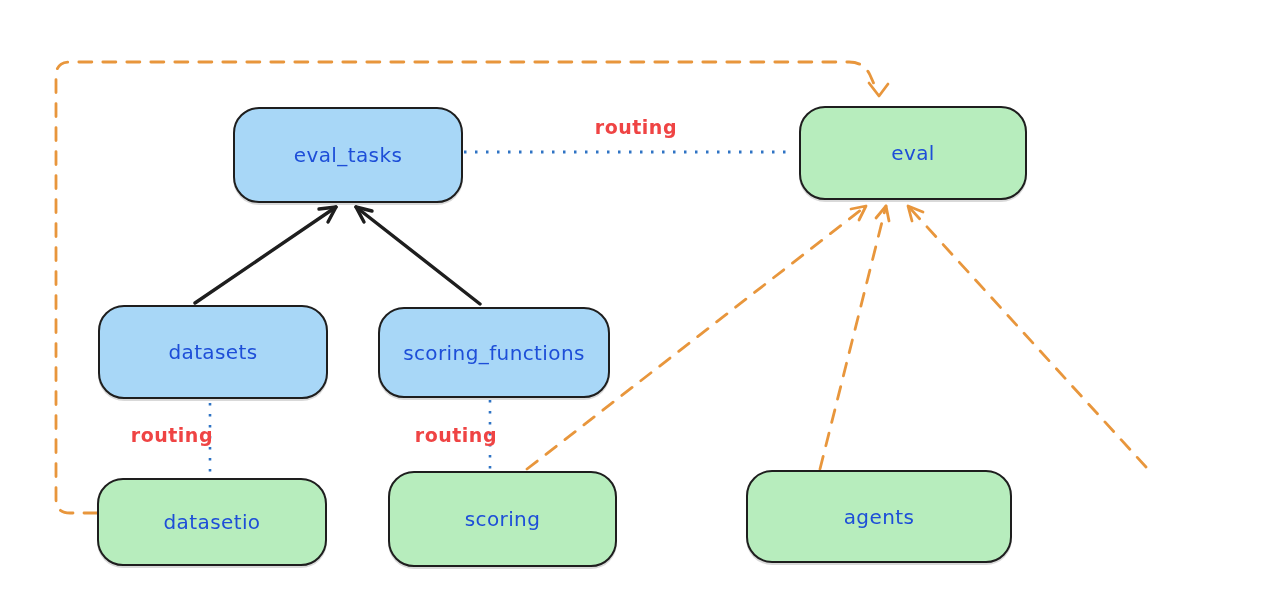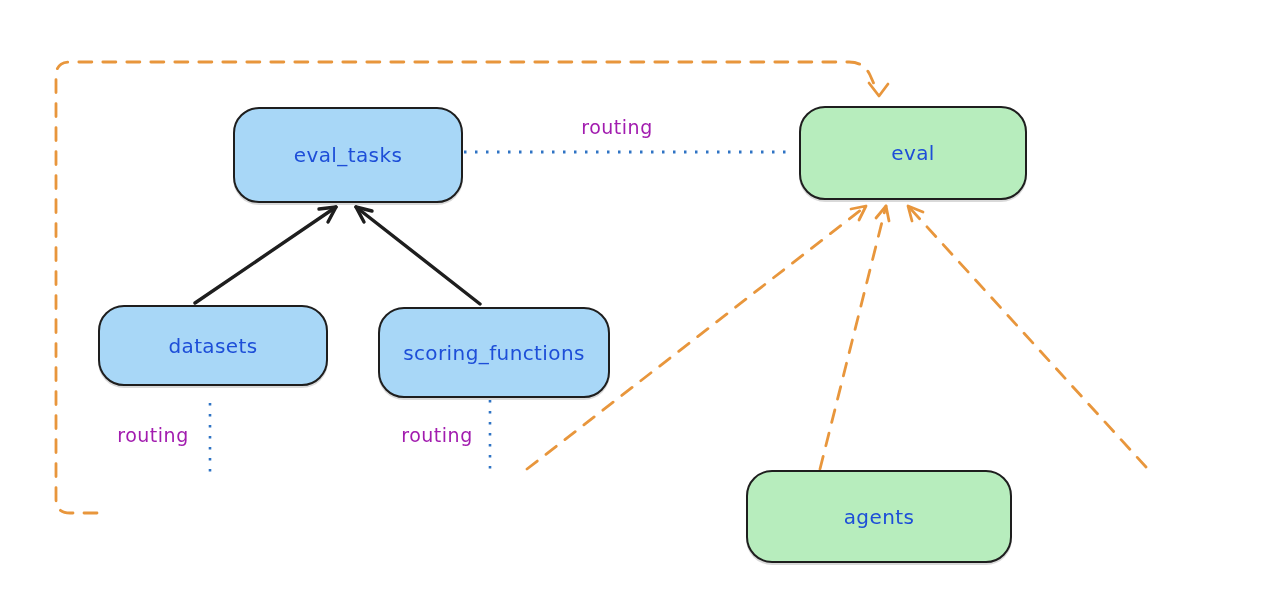--- a/index.html
+++ b/index.html
@@ -33,24 +33,24 @@
     font-size: 20px;
     color: #1d4ed8;
     letter-spacing: 0.4px;
     box-shadow: 0 2px 0 rgba(120,120,120,0.28);
   }
   .node.blue  { background: #a8d7f7; }
   .node.green { background: #b7edbd; }
   .routing-label {
     position: absolute;
     width: 120px;
-    text-align: center;
+    text-align: right;
     font-size: 19px;
-    font-weight: normal;
-    color: #a21caf;
+    font-weight: bold;
+    color: #ef4444;
     letter-spacing: 0.5px;
   }
 </style>
 </head>
 <body>
 
 <div class="canvas">
 
   <svg class="connectors" viewBox="0 0 1280 596" xmlns="http://www.w3.org/2000/svg">
 
@@ -95,29 +95,35 @@
   </svg>
 
   <div class="node blue" style="left:233px; top:107px; width:230px; height:96px;">
     <span>eval_tasks</span>
   </div>
 
   <div class="node green" style="left:787px; top:106px; width:228px; height:94px;margin-left:12px;">
     <span>eval</span>
   </div>
 
-  <div class="node blue" style="left:98px; top:305px; width:230px; height:81px;">
+  <div class="node blue" style="left:98px; top:305px; width:230px; height:94px;">
     <span>datasets</span>
   </div>
 
   <div class="node blue" style="left:378px; top:307px; width:232px; height:91px;text-align:center;">
     <span>scoring_functions</span>
   </div>
 
+  <div class="node green" style="left:97px; top:478px; width:230px; height:88px;">
+    <span>datasetio</span>
+  </div>
 
+  <div class="node green" style="left:388px; top:471px; width:229px; height:96px;">
+    <span>scoring</span>
+  </div>
 
   <div class="node green" style="left:746px; top:470px; width:266px; height:93px;">
     <span>agents</span>
   </div>
 
 
   <div class="routing-label" style="left:557px; top:116px;">routing</div>
 
   <div class="routing-label" style="left:93px; top:424px;">routing</div>
 

